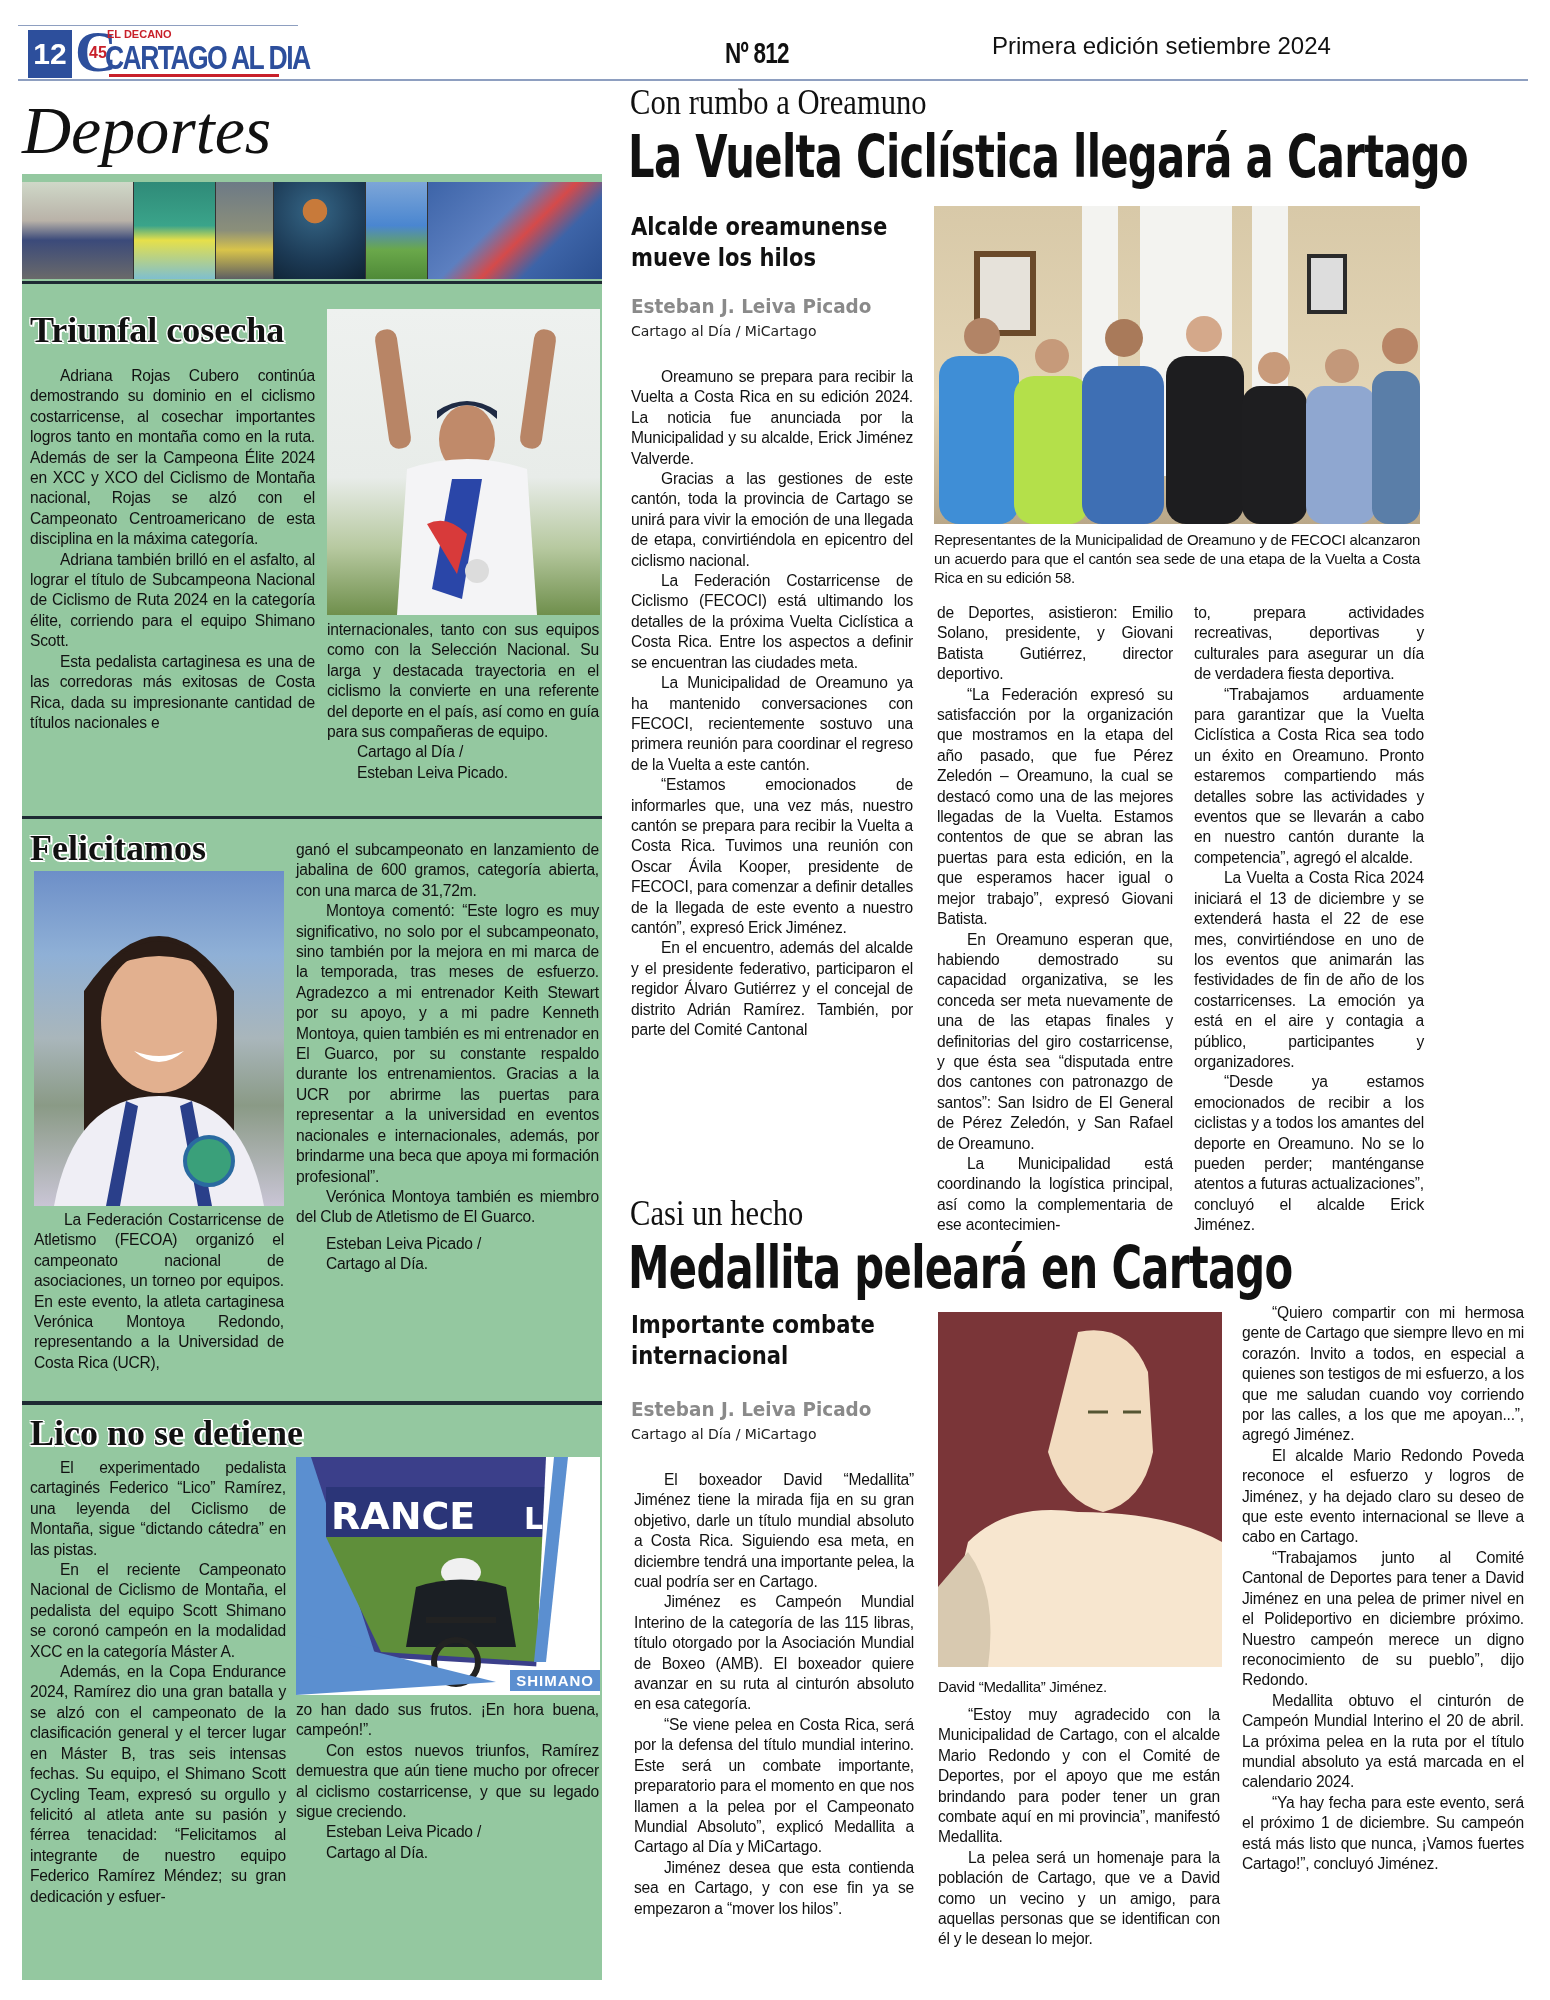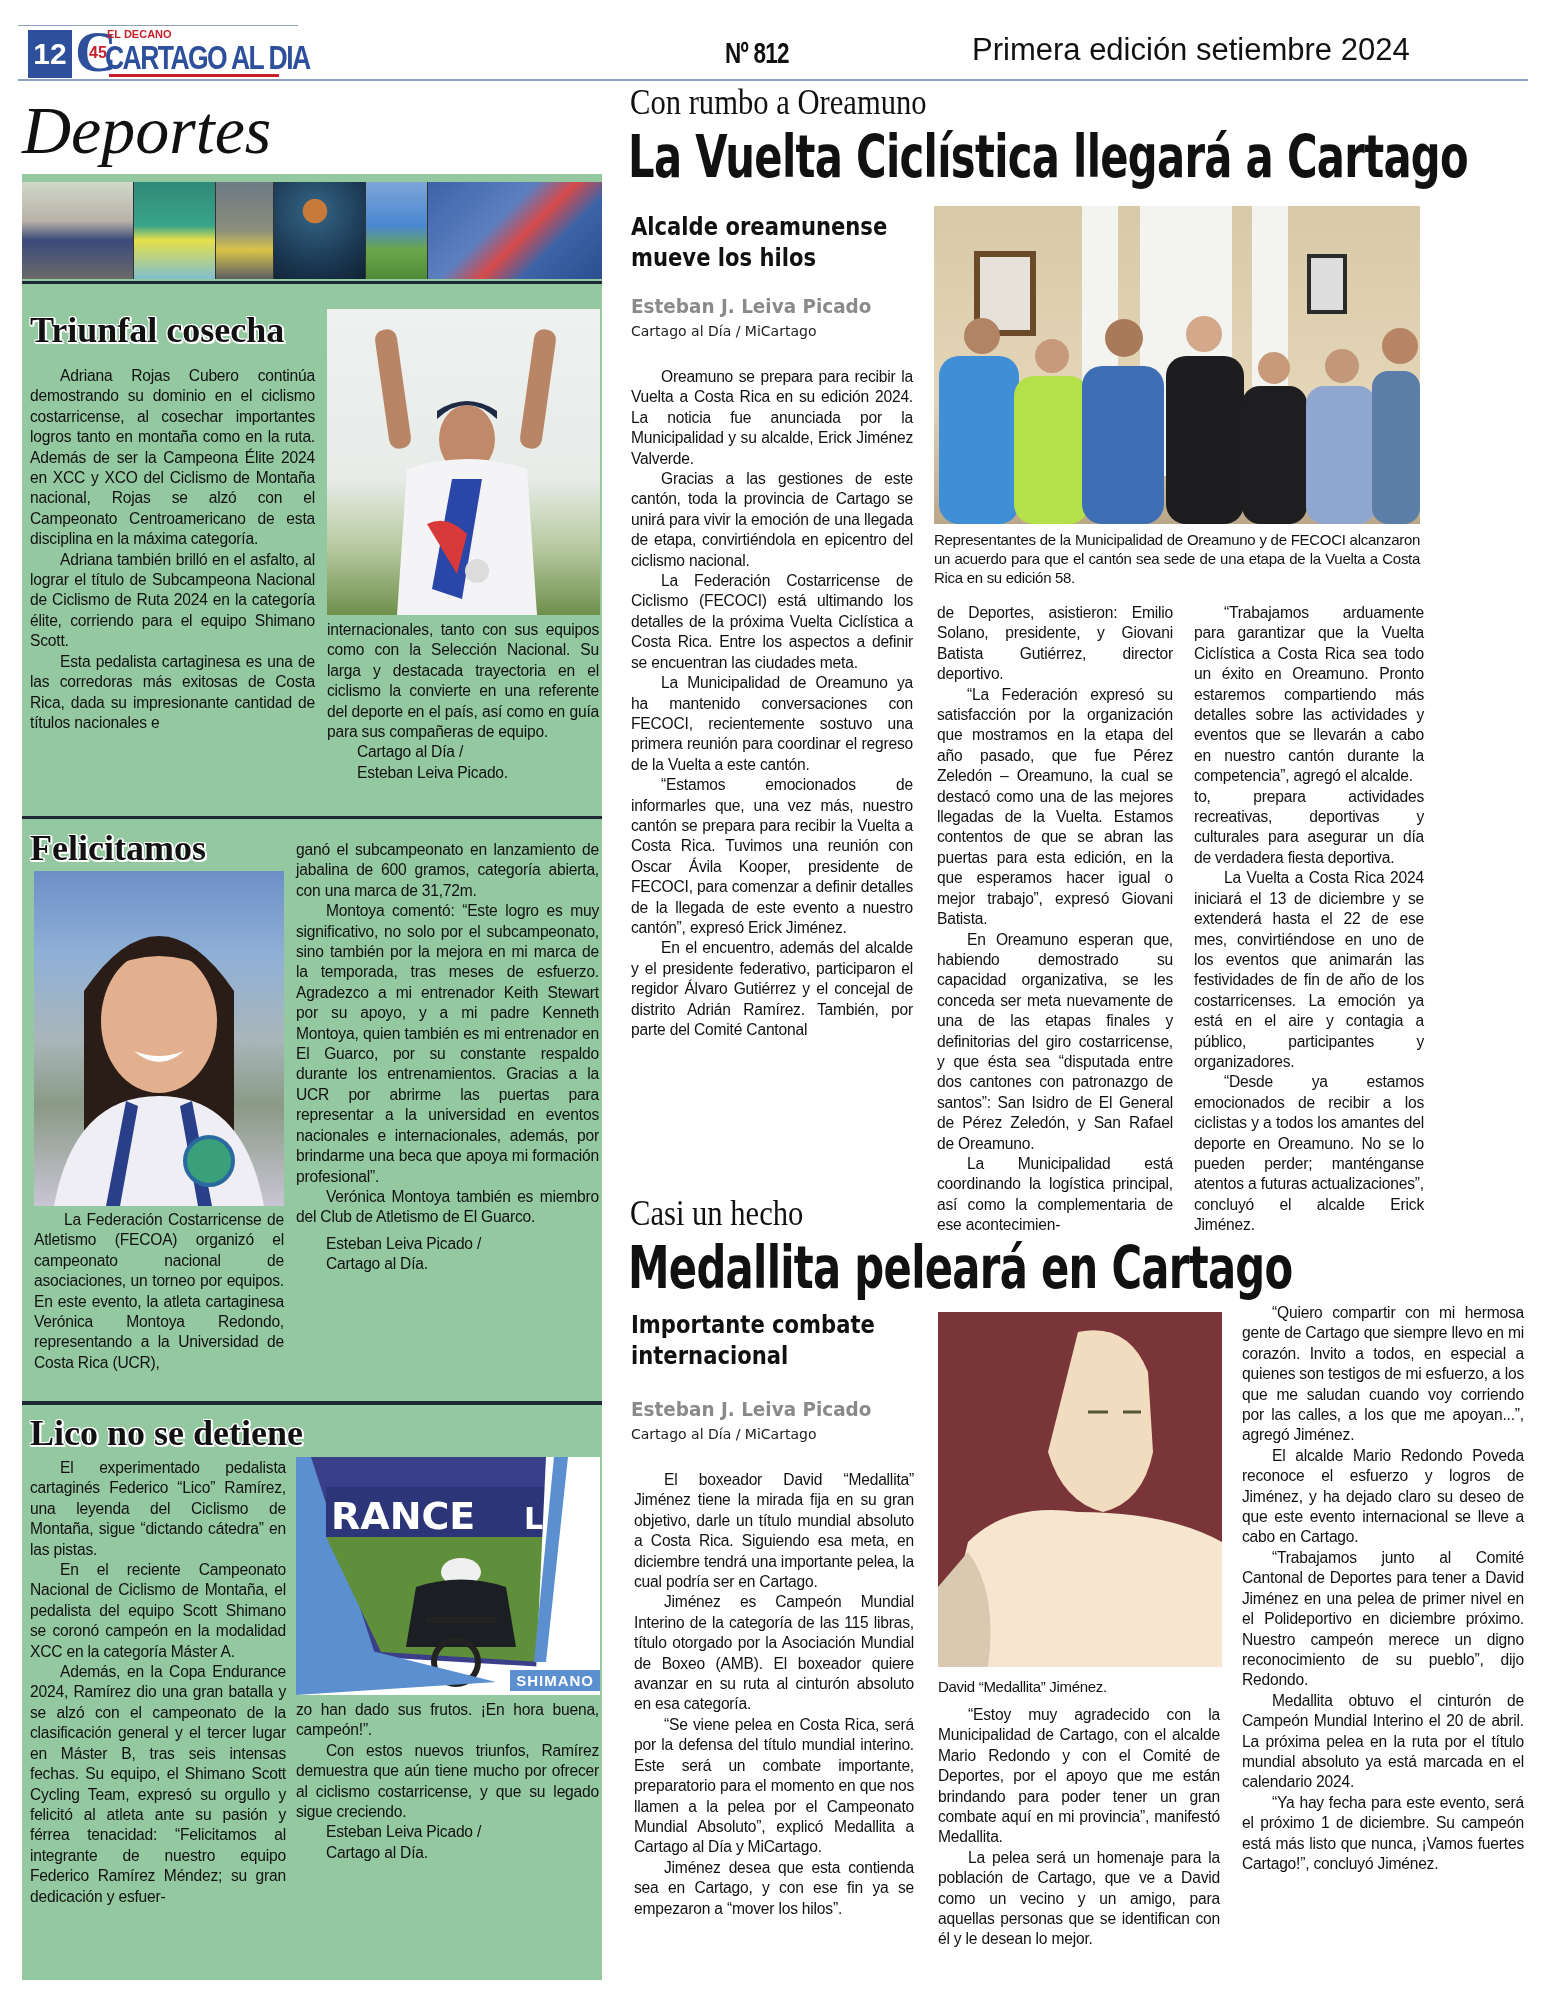--- a/index.html
+++ b/index.html
@@ -13,21 +13,21 @@
 #page-num{left:28px;top:30px;width:44px;height:48px;background:#2d4f9c;color:#fff;font-weight:bold;font-size:30px;line-height:48px;text-align:center}
 #logo{left:75px;top:26px;width:240px;height:52px}
 #logo .c{position:absolute;left:0;top:0;font-family:"Liberation Serif",serif;font-weight:bold;font-size:58px;line-height:52px;color:#2d4f9c}
 #logo .decano{position:absolute;left:32px;top:2px;font-size:11px;font-weight:bold;color:#c8202a}
 #logo .name{position:absolute;left:30px;top:12px;font-family:"Liberation Sans",sans-serif;font-weight:bold;font-size:34px;line-height:38px;color:#2d4f9c;letter-spacing:-2px;transform:scaleX(0.78);transform-origin:left top;white-space:nowrap}
 #logo .underline{position:absolute;left:34px;top:48px;width:170px;height:3px;background:#c8202a}
 #logo .n45{position:absolute;left:14px;top:18px;font-size:16px;font-weight:bold;color:#c8202a}
 #top-rule{left:18px;top:25px;width:280px;height:1px;background:#8e9fc0}
 #head-rule{left:18px;top:79px;width:1510px;height:2px;background:#8e9fc0}
 #issue{left:725px;top:36px;font-weight:bold;font-size:30px;letter-spacing:-1px;transform:scaleX(0.75);transform-origin:left top}
-#edition{left:972px;top:32px;font-size:31px;color:#111}
+#edition{left:992px;top:32px;font-size:24px;color:#111}
 #section{left:22px;top:92px;font-family:"Liberation Serif",serif;font-style:italic;font-size:68px;line-height:76px}
 
 .green{background:#94c8a0}
 #banner{left:22px;top:182px;width:580px;height:97px;display:flex}
 #banner div{height:100%;border-right:1px solid #333}
 .box-border{border-top:3px solid #1e2a33}
 h2.box{font-family:"Liberation Serif",serif;font-weight:bold;font-size:36px;line-height:40px;color:#111;text-shadow:2px 2px 0 #fff,-1px -1px 0 #fff,1px -1px 0 #fff,-1px 1px 0 #fff,2px 0 0 #fff,0 2px 0 #fff}
 .photo{overflow:hidden}
 
 .kicker{font-family:"Liberation Serif",serif;font-size:36px;line-height:40px;color:#111;transform:scaleX(0.85);transform-origin:left top;white-space:nowrap}
@@ -188,22 +188,22 @@
   <p>“Estamos emocionados de informarles que, una vez más, nuestro cantón se prepara para recibir la Vuelta a Costa Rica. Tuvimos una reunión con Oscar Ávila Kooper, presidente de FECOCI, para comenzar a definir detalles de la llegada de este evento a nuestro cantón”, expresó Erick Jiménez.</p>
   <p>En el encuentro, además del alcalde y el presidente federativo, participaron el regidor Álvaro Gutiérrez y el concejal de distrito Adrián Ramírez. También, por parte del Comité Cantonal</p>
 </div>
 <div class="abs txt" style="left:937px;top:603px;width:236px">
   <p style="text-indent:0">de Deportes, asistieron: Emilio Solano, presidente, y Giovani Batista Gutiérrez, director deportivo.</p>
   <p>“La Federación expresó su satisfacción por la organización que mostramos en la etapa del año pasado, que fue Pérez Zeledón – Oreamuno, la cual se destacó como una de las mejores llegadas de la Vuelta. Estamos contentos de que se abran las puertas para esta edición, en la que esperamos hacer igual o mejor trabajo”, expresó Giovani Batista.</p>
   <p>En Oreamuno esperan que, habiendo demostrado su capacidad organizativa, se les conceda ser meta nuevamente de una de las etapas finales y definitorias del giro costarricense, y que ésta sea “disputada entre dos cantones con patronazgo de santos”: San Isidro de El General de Pérez Zeledón, y San Rafael de Oreamuno.</p>
   <p>La Municipalidad está coordinando la logística principal, así como la complementaria de ese acontecimien-</p>
 </div>
 <div class="abs txt" style="left:1194px;top:603px;width:230px">
+  <p style="text-indent:0">to, prepara actividades recreativas, deportivas y culturales para asegurar un día de verdadera fiesta deportiva.</p>
   <p>“Trabajamos arduamente para garantizar que la Vuelta Ciclística a Costa Rica sea todo un éxito en Oreamuno. Pronto estaremos compartiendo más detalles sobre las actividades y eventos que se llevarán a cabo en nuestro cantón durante la competencia”, agregó el alcalde.</p>
-  <p style="text-indent:0">to, prepara actividades recreativas, deportivas y culturales para asegurar un día de verdadera fiesta deportiva.</p>
   <p>La Vuelta a Costa Rica 2024 iniciará el 13 de diciembre y se extenderá hasta el 22 de ese mes, convirtiéndose en uno de los eventos que animarán las festividades de fin de año de los costarricenses. La emoción ya está en el aire y contagia a público, participantes y organizadores.</p>
   <p>“Desde ya estamos emocionados de recibir a los ciclistas y a todos los amantes del deporte en Oreamuno. No se lo pueden perder; manténganse atentos a futuras actualizaciones”, concluyó el alcalde Erick Jiménez.</p>
 </div>
 
 <div class="abs kicker" style="left:630px;top:1193px">Casi un hecho</div>
 <div class="abs headline" style="left:628px;top:1237px">Medallita peleará en Cartago</div>
 <div class="abs subhead" style="left:631px;top:1310px;width:280px">Importante combate internacional</div>
 <div class="abs byline" style="left:631px;top:1397px">Esteban J. Leiva Picado</div>
 <div class="abs byline-sub" style="left:631px;top:1426px">Cartago al Día / MiCartago</div>
 

